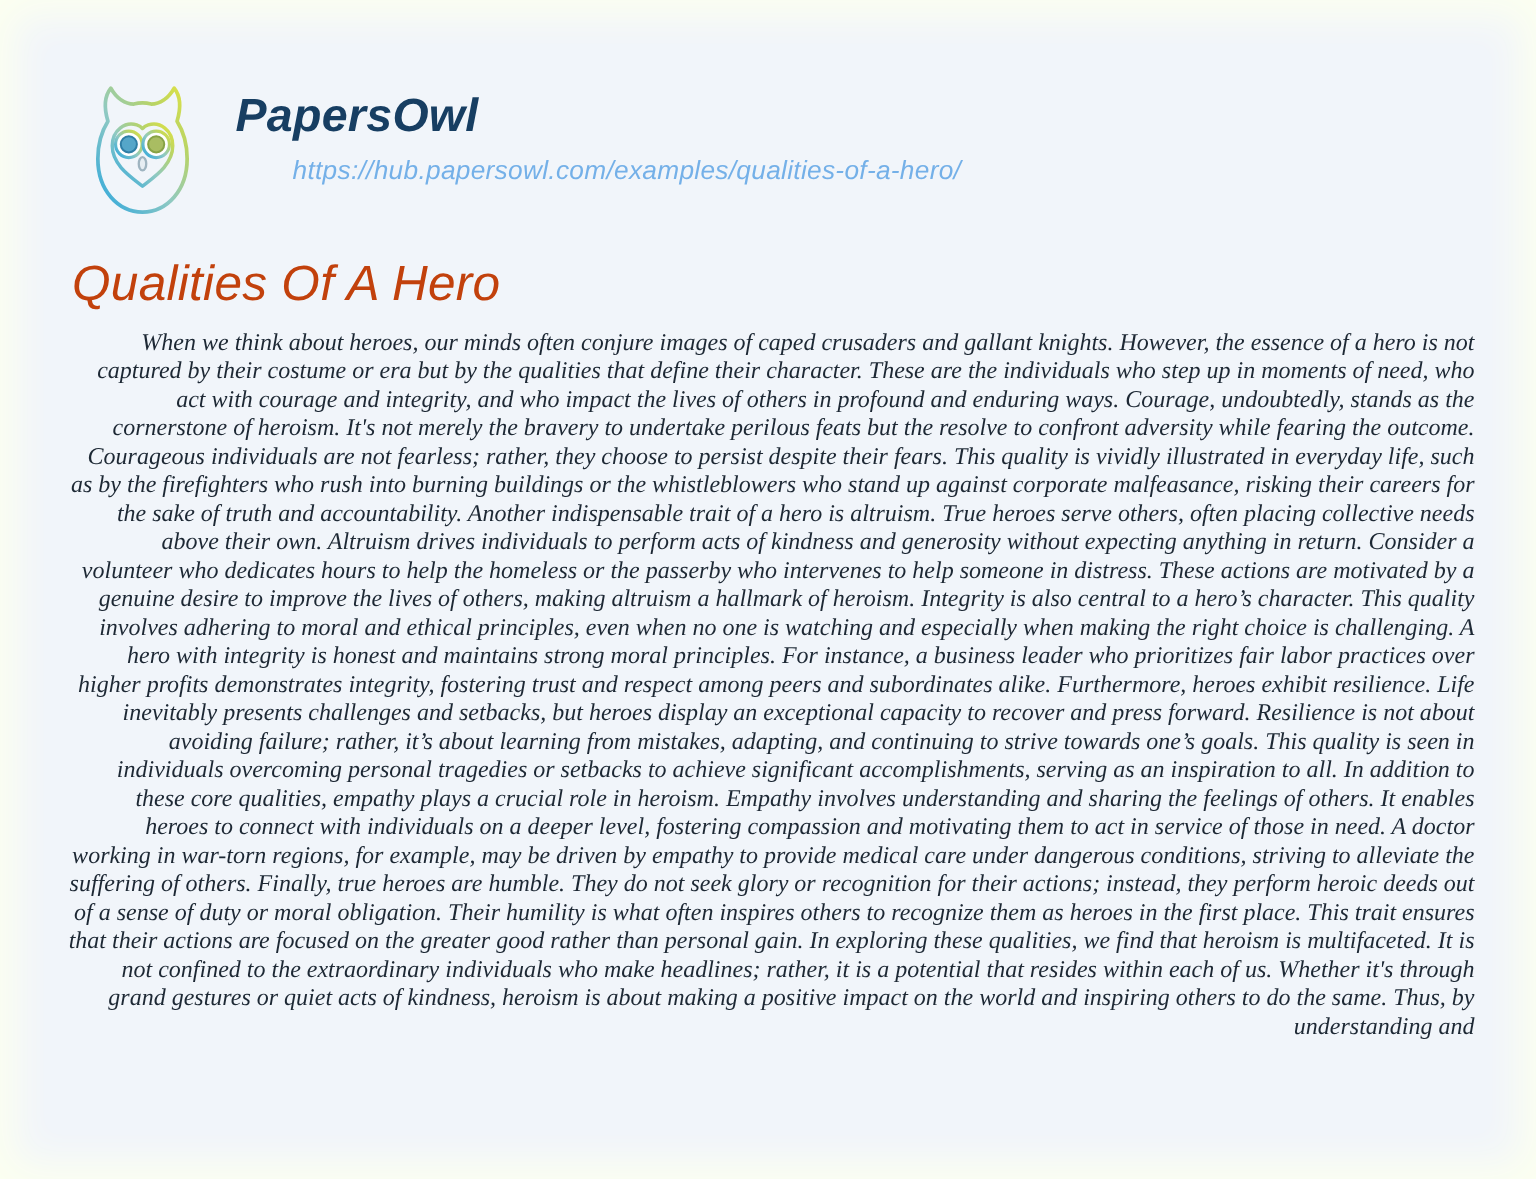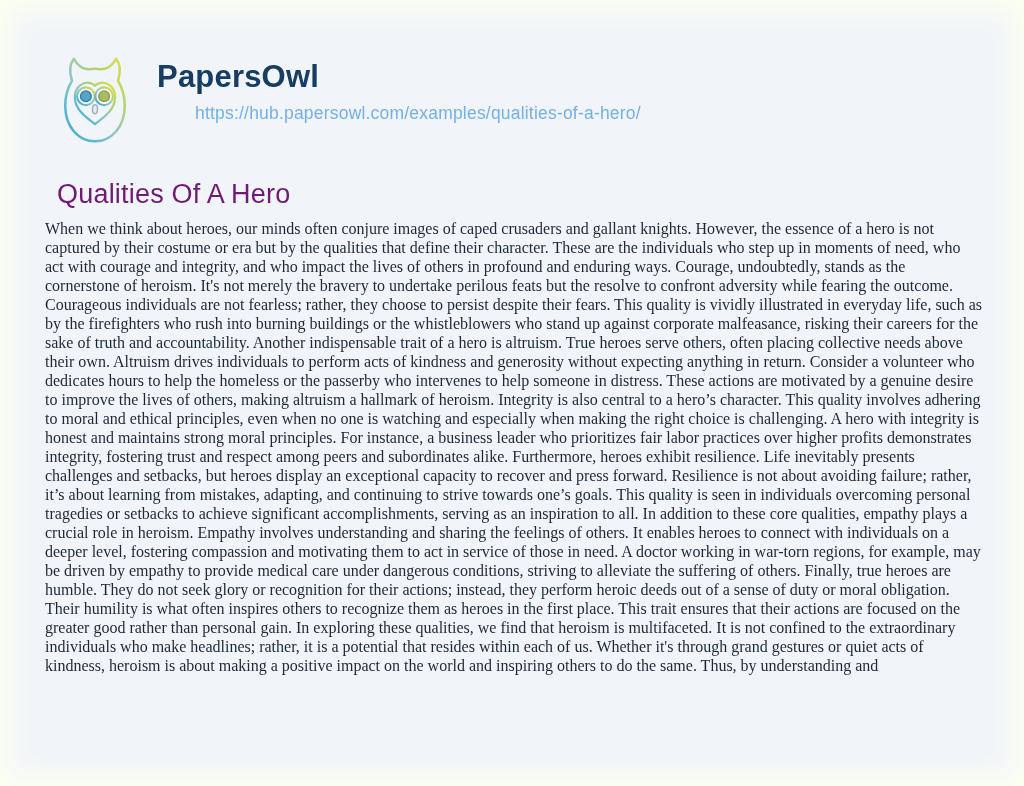--- a/index.html
+++ b/index.html
@@ -18,20 +18,21 @@
   .vignette {
     position: absolute;
     inset: 0;
     pointer-events: none;
     box-shadow: inset 0 0 26px 10px #fcfff0;
     z-index: 5;
   }
   .page {
     position: absolute;
     inset: 0;
+    font-style: italic;
   }
   .header {
     position: absolute;
     left: 47px;
     top: 54px;
     display: flex;
     align-items: flex-start;
   }
   .logo {
     width: 96px;
@@ -55,36 +56,36 @@
     color: #74b0e8;
     text-decoration: none;
     display: inline-block;
     letter-spacing: 0.2px;
     margin-left: 38px;
   }
   .title {
     position: absolute;
     left: 45px;
     top: 167px;
-    margin: 12px;
-    font-size: 27px;
+    margin: 3px;
+    font-size: 33px;
     font-weight: 400;
-    color: #701a75;
+    color: #c2410c;
     letter-spacing: 0.2px;
   }
   .article-body {
     position: absolute;
     left: 45px;
     top: 219px;
     width: 938px;
     font-family: "Liberation Serif", serif;
     font-size: 16px;
     line-height: 19px;
     color: #1d2834;
-    text-align: left;
+    text-align: right;
   }
 </style>
 </head>
 <body>
 
 <div class="page">
 
   <div class="header">
     <span class="logo">
       <svg viewBox="0 0 100 100" width="96" height="96" aria-hidden="true">

